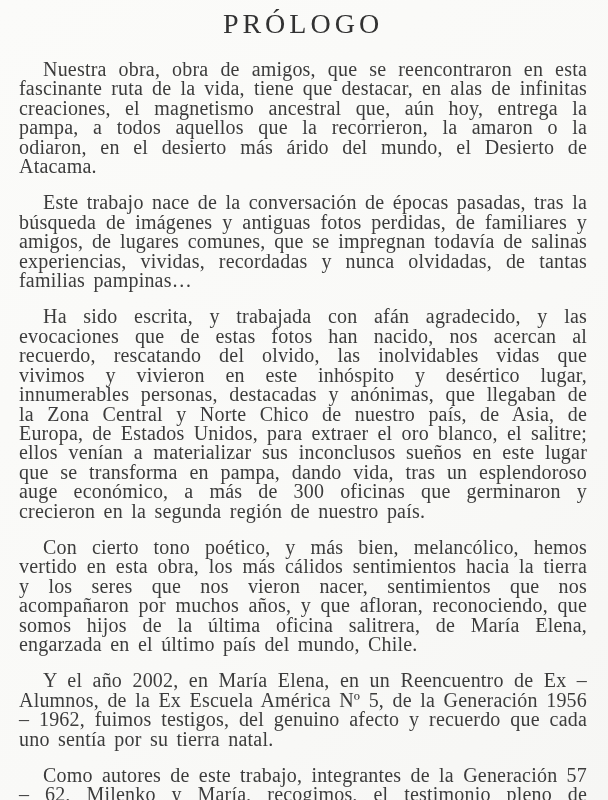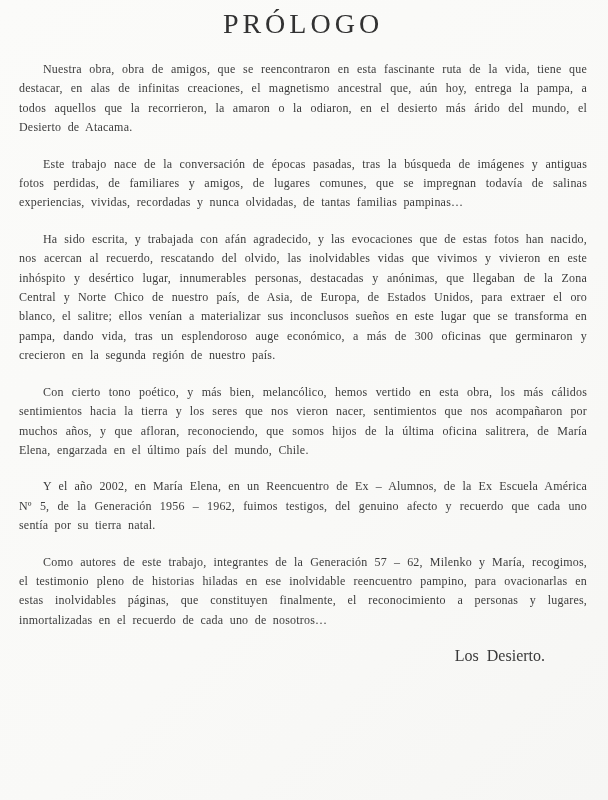--- a/index.html
+++ b/index.html
@@ -23,21 +23,21 @@
     font-size: 28px;
     font-weight: 500;
     letter-spacing: 4px;
     margin: 2px 0 20px 0;
     color: #323232;
     font-family: "Liberation Serif", "DejaVu Serif", serif;
   }
   .para {
     text-align: justify;
     text-indent: 24px;
-    font-size: 12px;
+    font-size: 20px;
     line-height: 19.4px;
     word-spacing: 3.2px;
     letter-spacing: 0.2px;
     margin: 0 0 17px 0;
   }
   .signature {
     text-align: right;
     padding-right: 42px;
     font-size: 16px;
     word-spacing: 4px;

